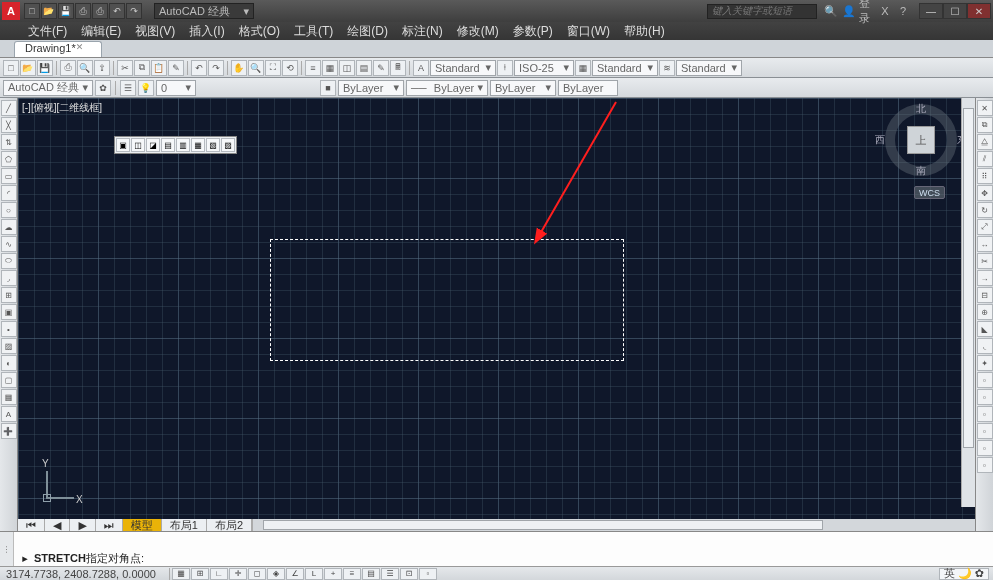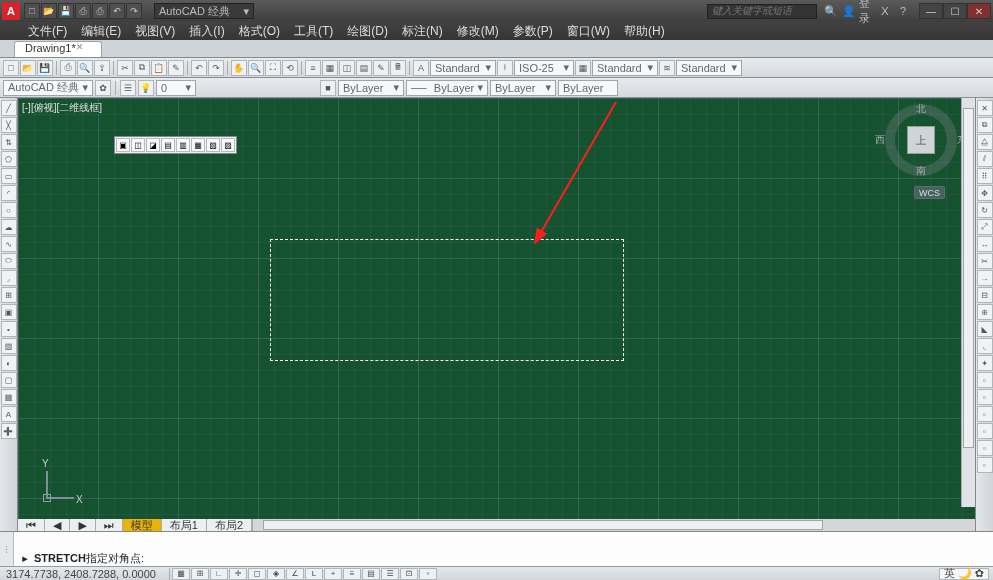--- a/index.html
+++ b/index.html
@@ -25,21 +25,21 @@
 .tb-btn{width:16px;height:16px;background:#eef1f4;border:1px solid #b0b5ba;display:flex;align-items:center;justify-content:center;font-size:9px;color:#555}
 .tb-sep{width:1px;height:14px;background:#aaa;margin:0 2px}
 .tb-dd{height:16px;background:#f7f8fa;border:1px solid #a0a5aa;color:#666;padding:0 4px;display:flex;align-items:center;justify-content:space-between;font-size:10px}
 .proprow{height:20px;background:linear-gradient(#e8ebee,#d5d9dd);border-bottom:1px solid #8a8f94;display:flex;align-items:center;padding:0 3px;gap:2px}
 .main{position:absolute;top:98px;left:0;right:0;bottom:49px;display:flex}
 .ltb{width:18px;background:linear-gradient(90deg,#e4e7ea,#d0d4d8);border-right:1px solid #888;display:flex;flex-direction:column;gap:1px;padding-top:2px}
 .ltb .b{width:16px;height:16px;margin:0 auto;background:#f0f2f4;border:1px solid #b0b5ba;font-size:8px;display:flex;align-items:center;justify-content:center;color:#555}
 .rtb{width:18px;background:linear-gradient(90deg,#e4e7ea,#d0d4d8);border-left:1px solid #888;display:flex;flex-direction:column;gap:1px;padding-top:2px}
 .rtb .b{width:16px;height:16px;margin:0 auto;background:#f0f2f4;border:1px solid #b0b5ba;font-size:8px;display:flex;align-items:center;justify-content:center;color:#555}
 .canvas-wrap{flex:1;display:flex;flex-direction:column;position:relative}
-.canvas{flex:1;background:#14532d;position:relative;overflow:hidden}
+.canvas{flex:1;background:#0f172a;position:relative;overflow:hidden}
 .grid-v{position:absolute;top:0;bottom:0;width:1px;background:rgba(70,90,105,.35)}
 .grid-h{position:absolute;left:0;right:0;height:1px;background:rgba(70,90,105,.35)}
 .grid-vM{position:absolute;top:0;bottom:0;width:1px;background:rgba(85,110,130,.55)}
 .grid-hM{position:absolute;left:0;right:0;height:1px;background:rgba(85,110,130,.55)}
 .vp-label{position:absolute;top:3px;left:4px;color:#e0e0e0;font-size:10px}
 .float-panel{position:absolute;top:38px;left:96px;background:#eceff2;border:1px solid #888;display:flex;padding:1px;gap:1px}
 .float-panel .b{width:14px;height:14px;background:#f6f8fa;border:1px solid #b5bac0;font-size:8px;display:flex;align-items:center;justify-content:center}
 .ucs{position:absolute;bottom:8px;left:16px;color:#aab}
 .ucs .y{position:absolute;left:12px;bottom:12px;width:2px;height:28px;background:#7f8f99}
 .ucs .x{position:absolute;left:12px;bottom:12px;width:28px;height:2px;background:#7f8f99}

